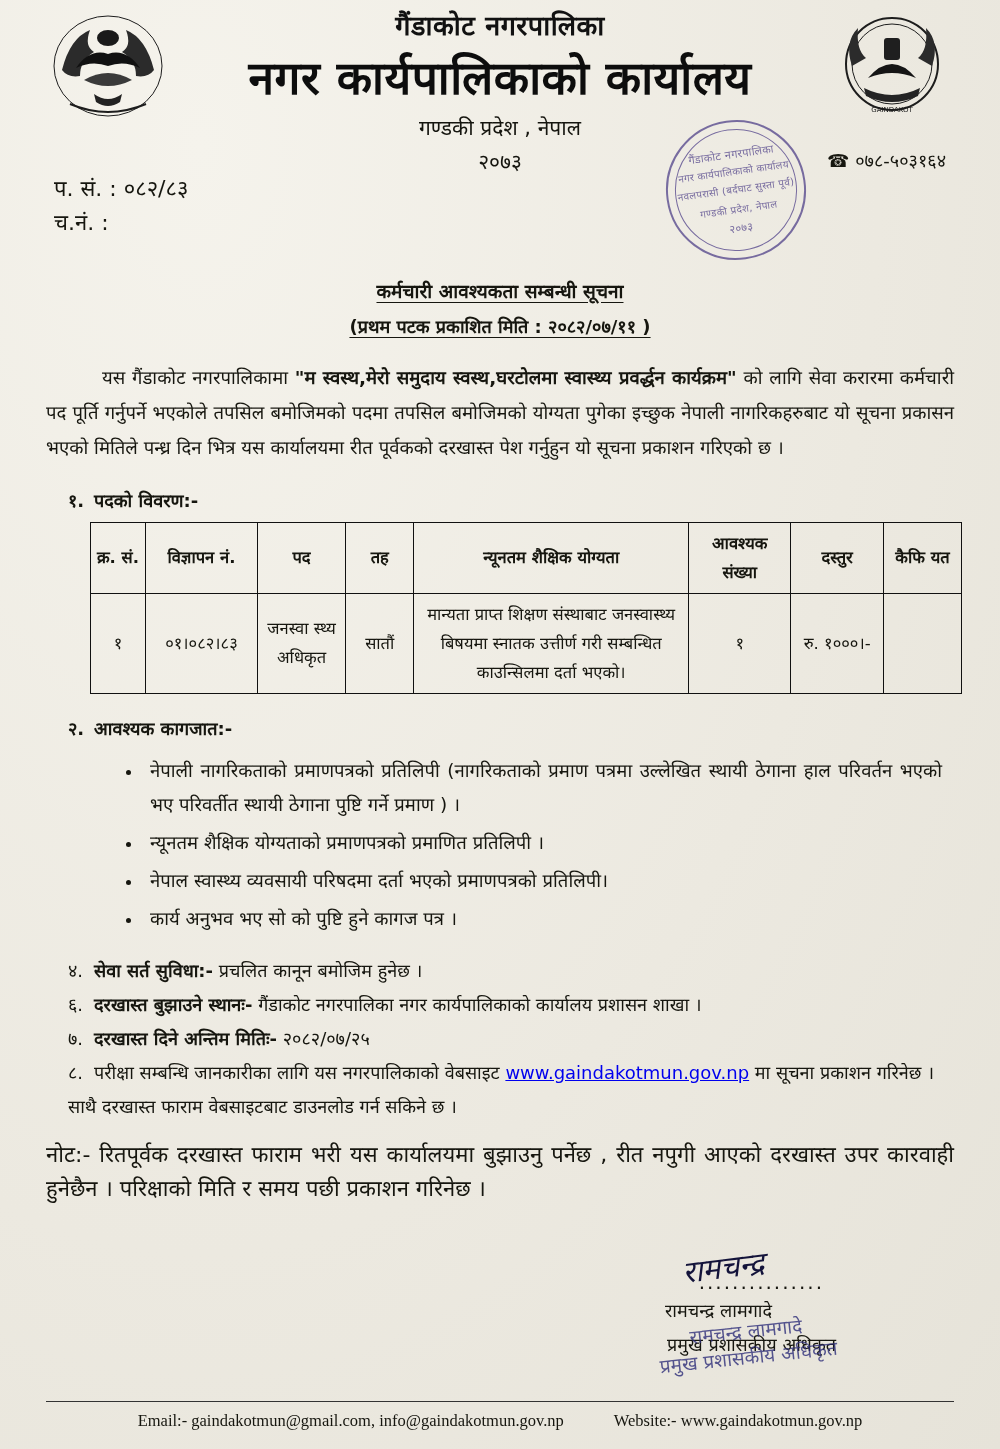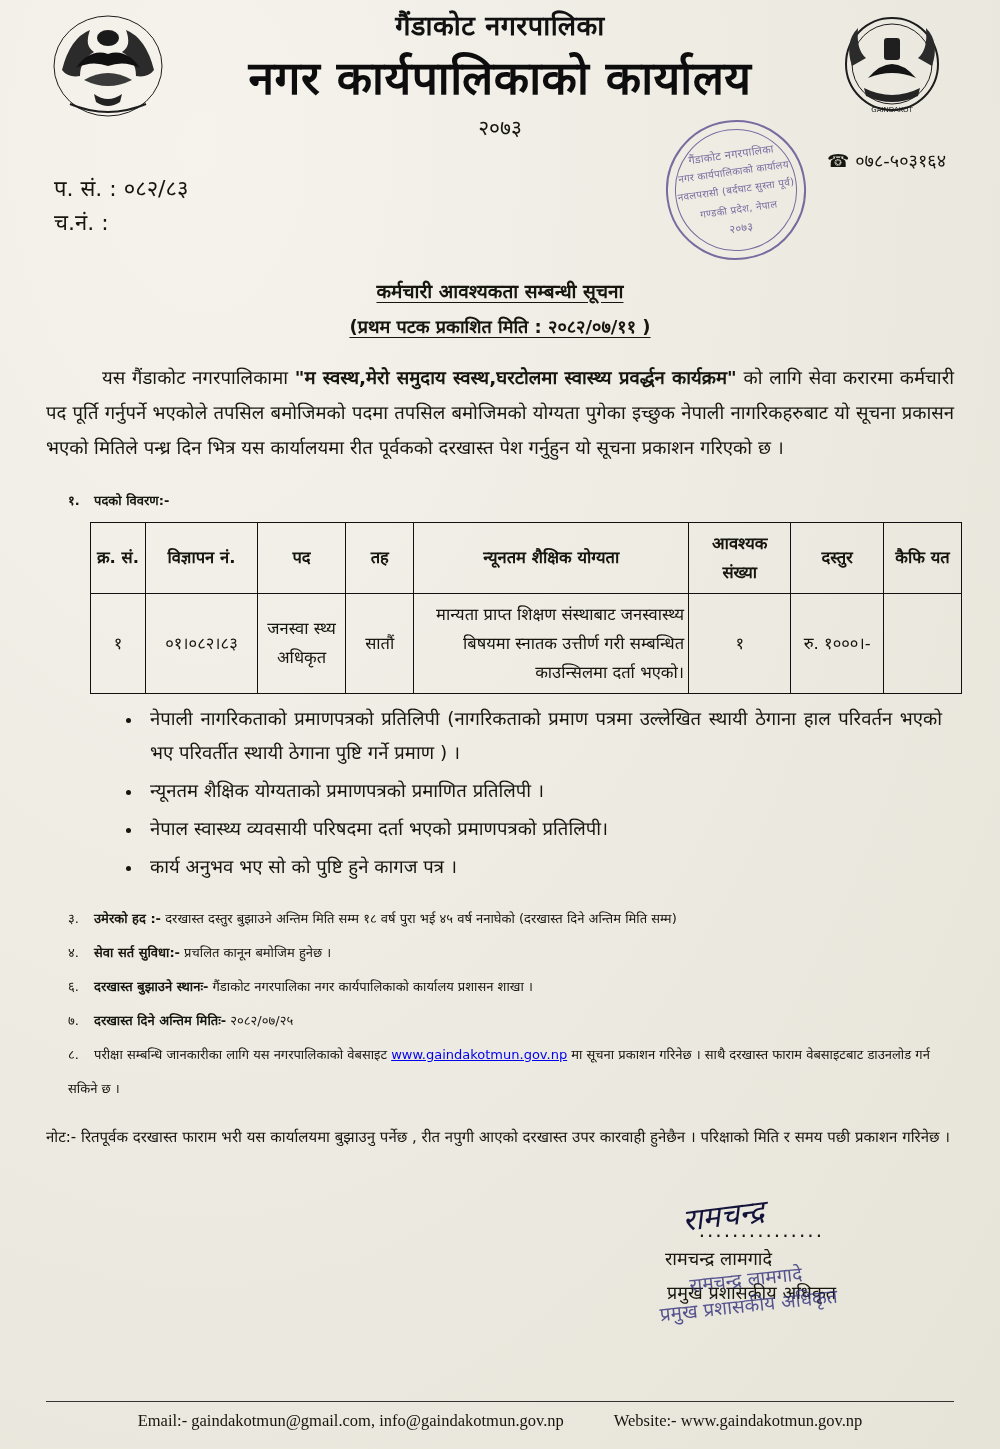--- a/index.html
+++ b/index.html
@@ -141,21 +141,21 @@
     font-size: 18.5px;
     line-height: 35px;
     text-align: justify;
     text-justify: inter-word;
     text-indent: 56px;
   }
   .para b { font-weight: 700; }
 
   .sec {
     margin-top: 18px;
-    font-size: 13px;
+    font-size: 18px;
     line-height: 34px;
   }
   .sec-head {
     font-weight: 700;
     padding-left: 22px;
   }
   .sec-row {
     padding-left: 22px;
     display: block;
   }
@@ -170,42 +170,42 @@
   }
   table.jobs th, table.jobs td {
     border: 1px solid #111;
     padding: 6px 4px;
     text-align: center;
     vertical-align: middle;
     line-height: 29px;
   }
   table.jobs thead th { font-weight: 600; }
   table.jobs td.qual {
-    text-align: right;
+    text-align: center;
     vertical-align: top;
   }
   td.small-wrap { line-height: 28px; }
 
   
   ul.docs {
     margin: 8px 12px 0 0;
     padding-left: 96px;
     font-size: 18.5px;
     line-height: 34px;
   }
   ul.docs li {
     margin-bottom: 4px;
     text-align: justify;
     padding-left: 8px;
   }
   ul.docs li::marker { font-size: 15px; }
 
   .note {
     margin-top: 14px;
-    font-size: 15px;
+    font-size: 22px;
     line-height: 34px;
     text-align: justify;
   }
   .weblink { text-decoration: underline; }
 
   
   .sign-area {
     position: relative;
     margin-top: 40px;
     height: 140px;
@@ -294,20 +294,21 @@
         <path d="M34 70 Q58 42 82 70 Q58 60 34 70Z" fill="#151515"></path>
         <rect x="50" y="30" width="16" height="22" rx="3" fill="#1f1f1f"></rect>
         <path d="M30 80 Q58 94 86 80 L84 88 Q58 100 32 88Z" fill="#242424"></path>
         <text x="58" y="104" font-size="7" text-anchor="middle" fill="#1d1d1d" font-family="DejaVu Sans, sans-serif">GAINDAKOT</text>
       </svg>
     </div>
 
     <div class="head-center">
       <div class="muni-name">गैंडाकोट नगरपालिका</div>
       <div class="office-name">नगर कार्यपालिकाको कार्यालय</div>
+      <div class="addr2">गण्डकी प्रदेश , नेपाल</div>
       <div class="addr3">२०७३</div>
     </div>
 
     <div class="phone">☎ ०७८-५०३१६४</div>
 
     <div class="ref-block">
       <div>प. सं. : ०८२/८३</div>
       <div>च.नं. :</div>
     </div>
 
@@ -355,32 +356,34 @@
         <td class="small-wrap">जनस्वा स्थ्य अधिकृत</td>
         <td>सातौं</td>
         <td class="qual">मान्यता प्राप्त शिक्षण संस्थाबाट जनस्वास्थ्य बिषयमा स्नातक उत्तीर्ण गरी सम्बन्धित काउन्सिलमा दर्ता भएको।</td>
         <td>१</td>
         <td>रु. १०००।-</td>
         <td></td>
       </tr>
     </tbody>
   </table>
 
+  <div class="sec">
+    <div class="sec-head">
+      <span class="num">२.</span><span>आवश्यक कागजात:-</span>
+    </div>
+  </div>
 
   <ul class="docs">
     <li>नेपाली नागरिकताको प्रमाणपत्रको प्रतिलिपी (नागरिकताको प्रमाण पत्रमा उल्लेखित स्थायी ठेगाना हाल परिवर्तन भएको भए परिवर्तीत स्थायी ठेगाना पुष्टि गर्ने प्रमाण ) ।</li>
     <li>न्यूनतम शैक्षिक योग्यताको प्रमाणपत्रको प्रमाणित प्रतिलिपी ।</li>
     <li>नेपाल स्वास्थ्य व्यवसायी परिषदमा दर्ता भएको प्रमाणपत्रको प्रतिलिपी।</li>
     <li>कार्य अनुभव भए सो को पुष्टि हुने कागज पत्र ।</li>
   </ul>
 
   <div class="sec">
-    <div class="sec-row">
-      <span class="num">३.</span><b>उमेरको हद :-</b><span> दरखास्त दस्तुर बुझाउने अन्तिम मिति सम्म १८ वर्ष पुरा भई ४५ वर्ष ननाघेको (दरखास्त दिने अन्तिम मिति सम्म)</span>
-    </div>
     <div class="sec-row">
       <span class="num">४.</span><b>सेवा सर्त सुविधा:-</b><span> प्रचलित कानून बमोजिम हुनेछ ।</span>
     </div>
     <div class="sec-row">
       <span class="num">६.</span><b>दरखास्त बुझाउने स्थानः-</b><span> गैंडाकोट नगरपालिका नगर कार्यपालिकाको कार्यालय प्रशासन शाखा ।</span>
     </div>
     <div class="sec-row">
       <span class="num">७.</span><b>दरखास्त दिने अन्तिम मितिः-</b><span> २०८२/०७/२५</span>
     </div>
     <div class="sec-row">

